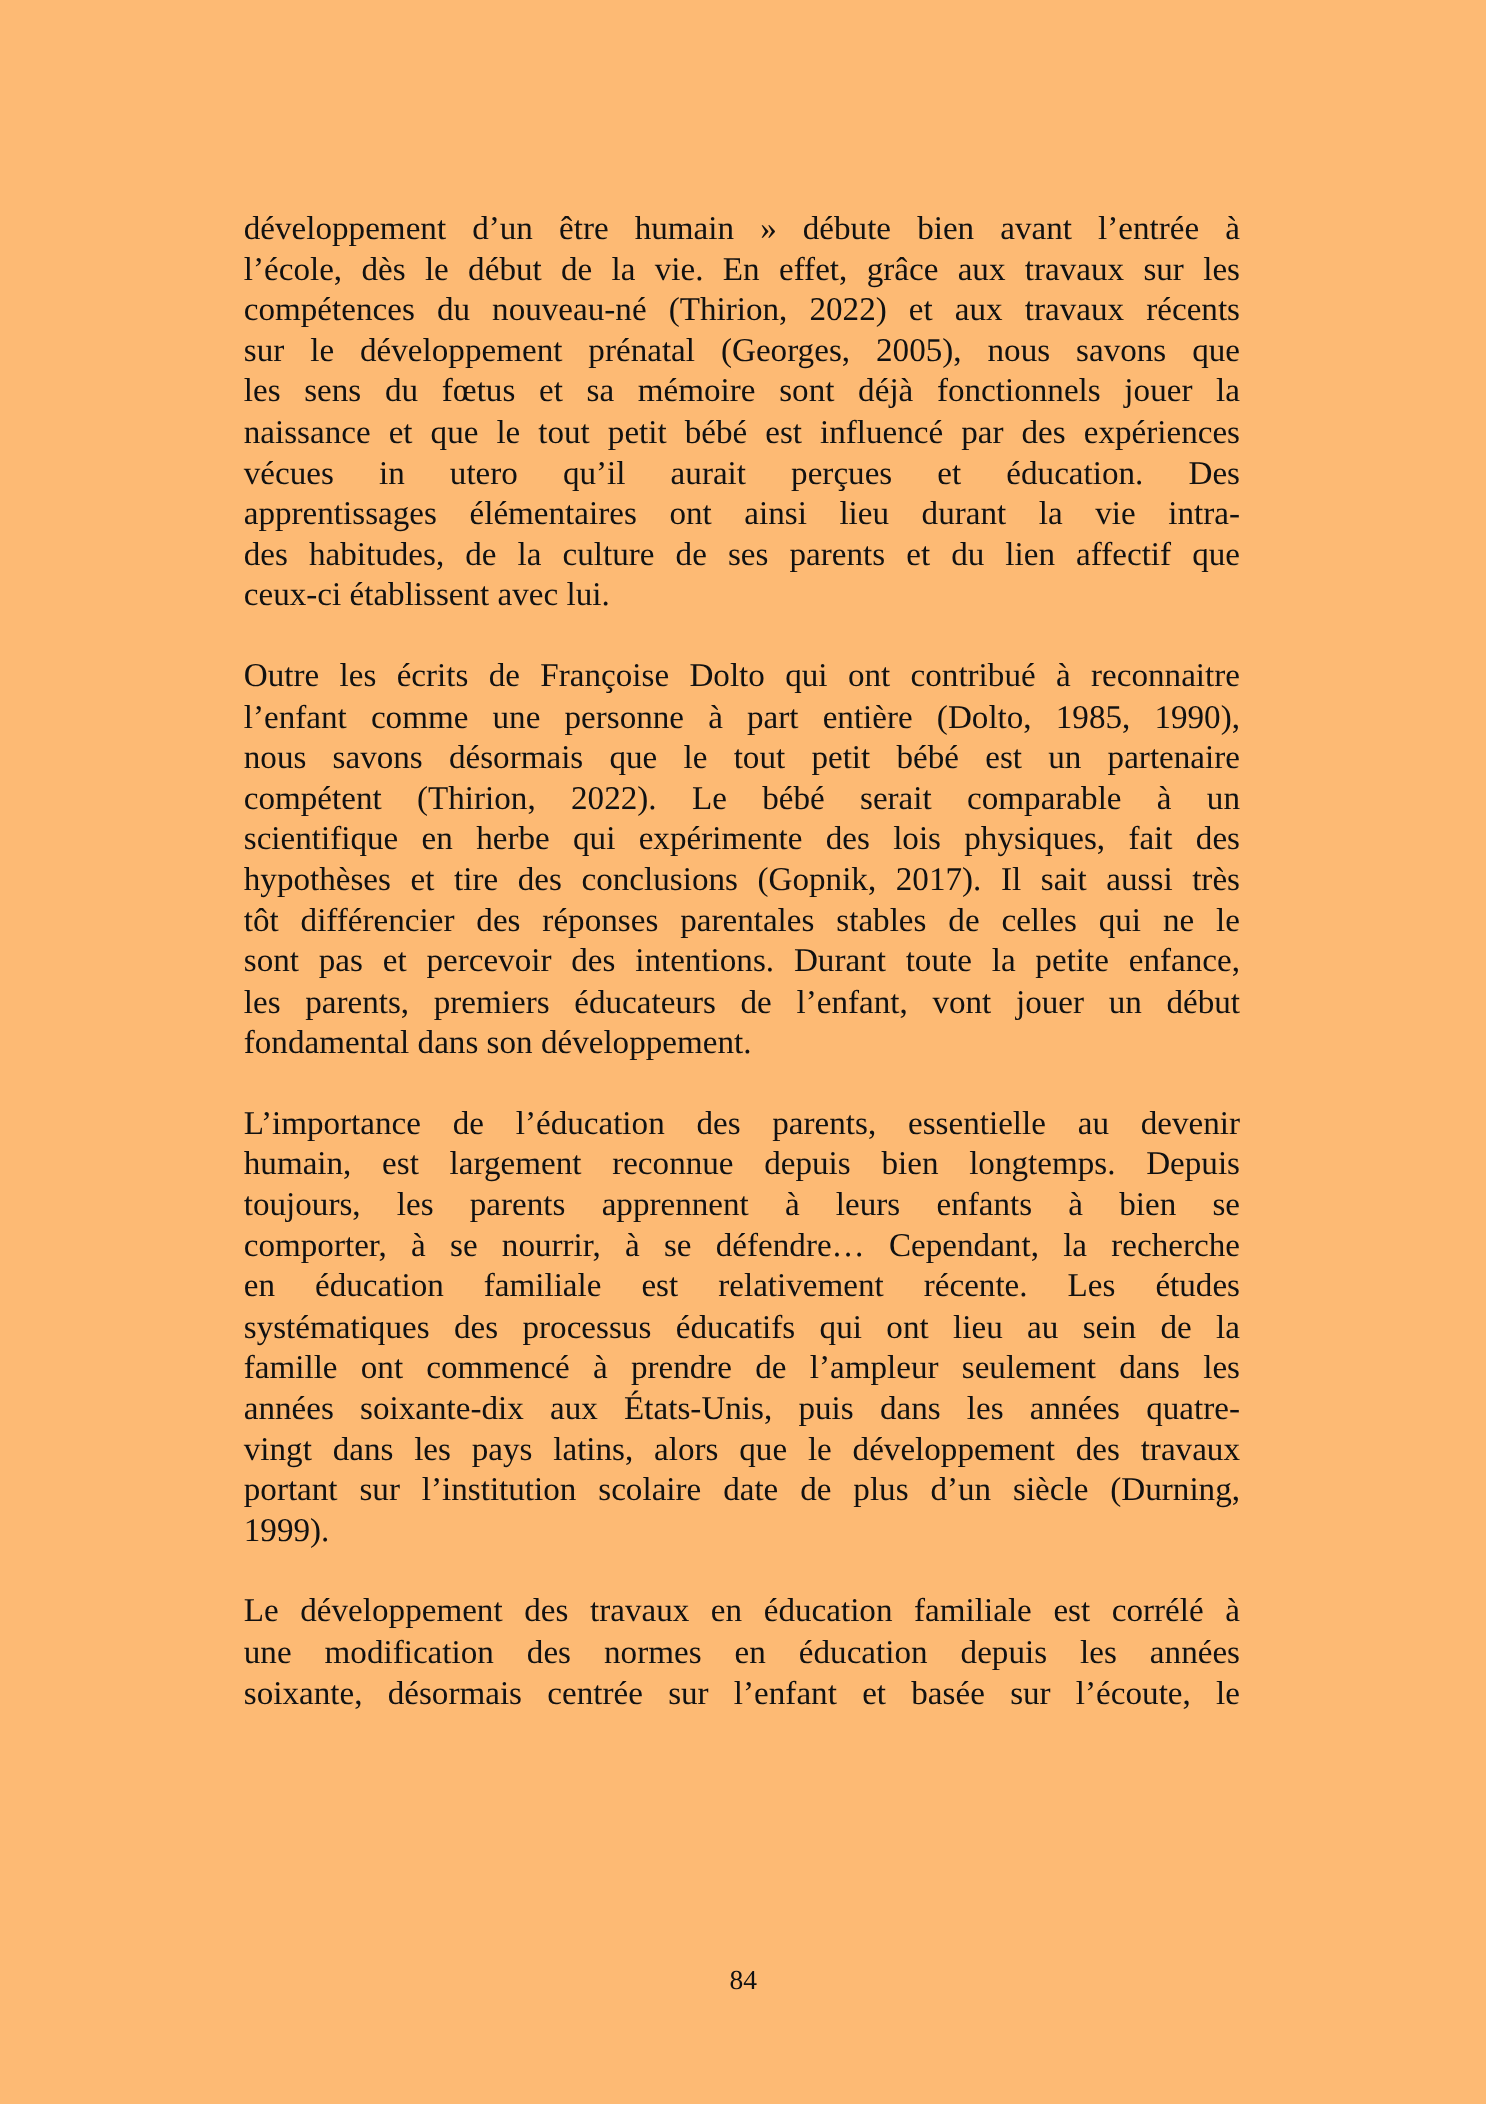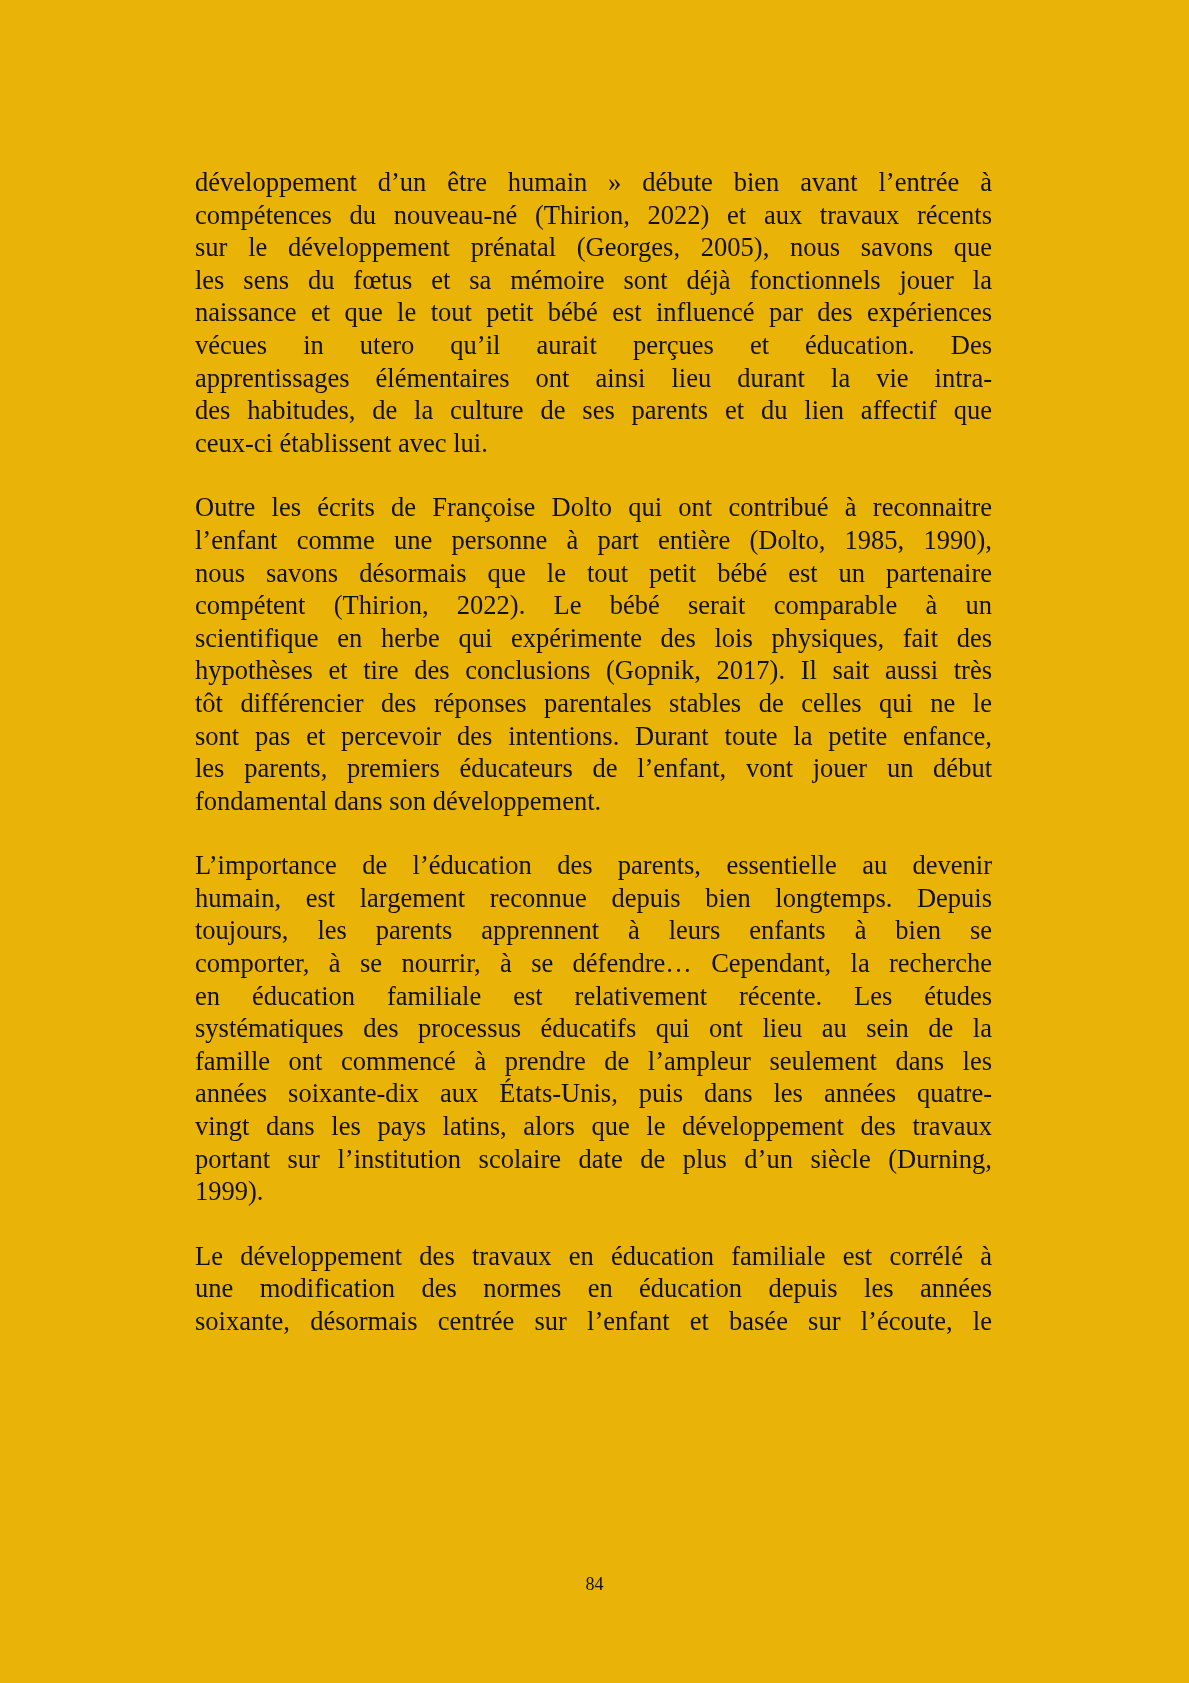--- a/index.html
+++ b/index.html
@@ -13,21 +13,21 @@
     position: relative;
     overflow: hidden;
     font-family: "Liberation Serif", "DejaVu Serif", serif;
     color: #111111;
   }
   .page {
     position: absolute;
     left: 0; top: 0;
     width: 1189px;
     height: 1683px;
-    background: #eab308;
+    background: #fdba74;
   }
   .text-block {
     position: absolute;
     left: 195px;
     top: 166px;
     width: 797px;
   }
   .paragraph {
     margin: 0 0 32px 0;
   }
@@ -44,32 +44,33 @@
   .line.last {
     text-align: right;
     text-align-last: left;
   }
   .page-number {
     position: absolute;
     left: 0;
     width: 1189px;
     top: 1569px;
     text-align: center;
-    font-size: 18px;
+    font-size: 22px;
     line-height: 30px;
   }
 </style>
 </head>
 <body>
 
 <div class="page">
   <div class="text-block">
 
     <p class="paragraph">
       <span class="line">développement d’un être humain » débute bien avant l’entrée à</span>
+      <span class="line">l’école, dès le début de la vie. En effet, grâce aux travaux sur les</span>
       <span class="line">compétences du nouveau-né (Thirion, 2022) et aux travaux récents</span>
       <span class="line">sur le développement prénatal (Georges, 2005), nous savons que</span>
       <span class="line">les sens du fœtus et sa mémoire sont déjà fonctionnels jouer la</span>
       <span class="line">naissance et que le tout petit bébé est influencé par des expériences</span>
       <span class="line">vécues in utero qu’il aurait perçues et éducation. Des</span>
       <span class="line">apprentissages élémentaires ont ainsi lieu durant la vie intra-</span>
       <span class="line">des habitudes, de la culture de ses parents et du lien affectif que</span>
       <span class="line last">ceux-ci établissent avec lui.</span>
     </p>
 

